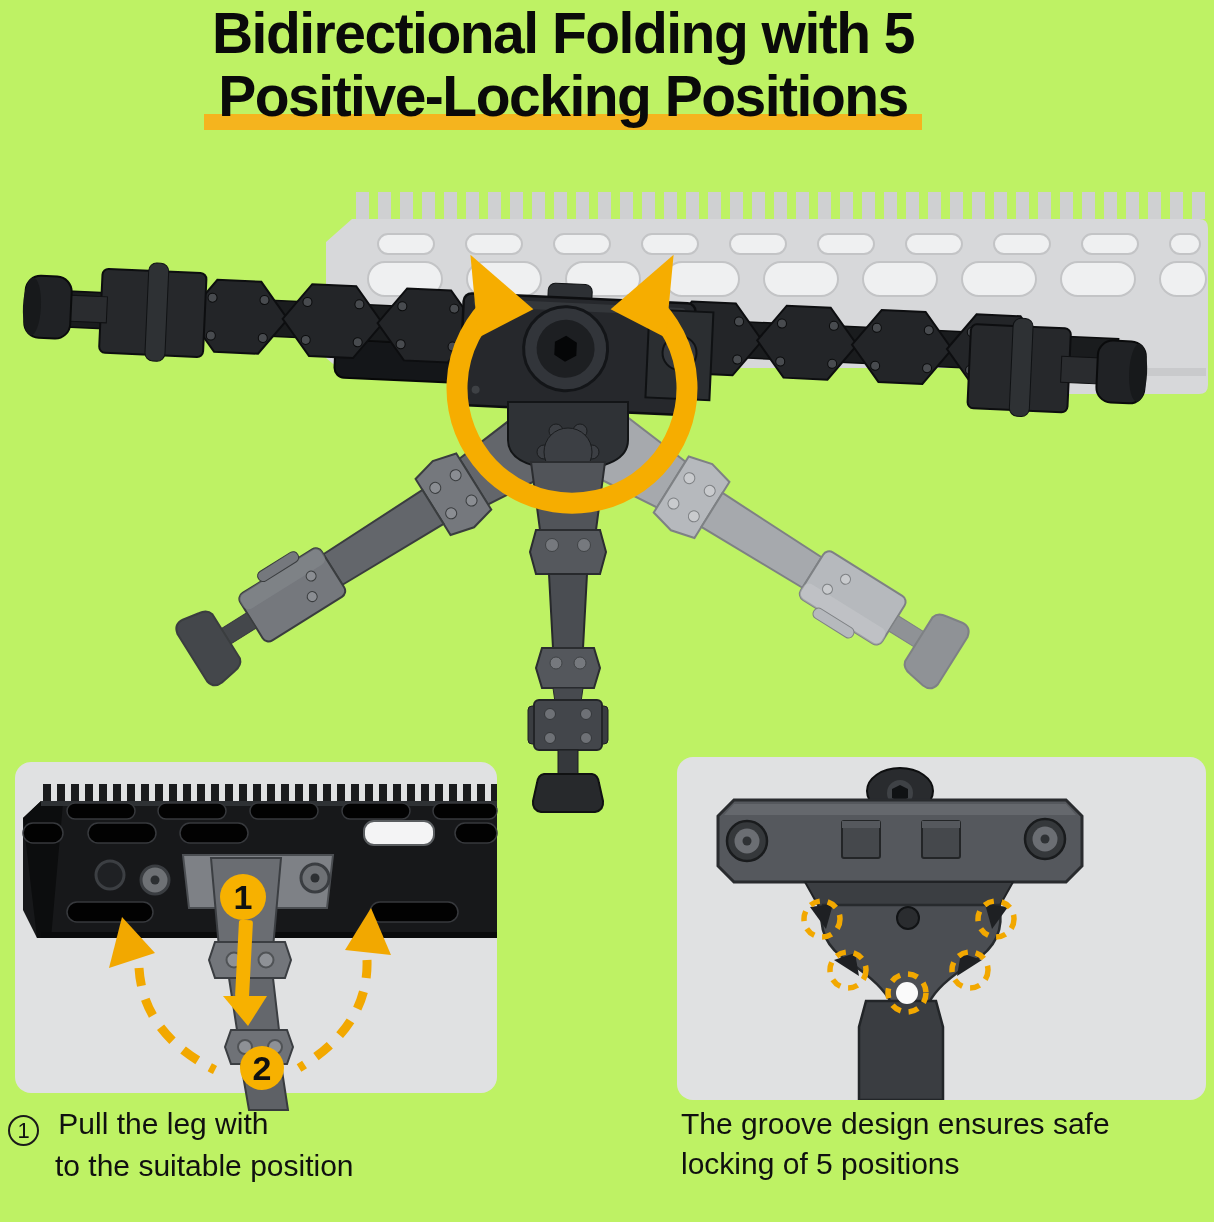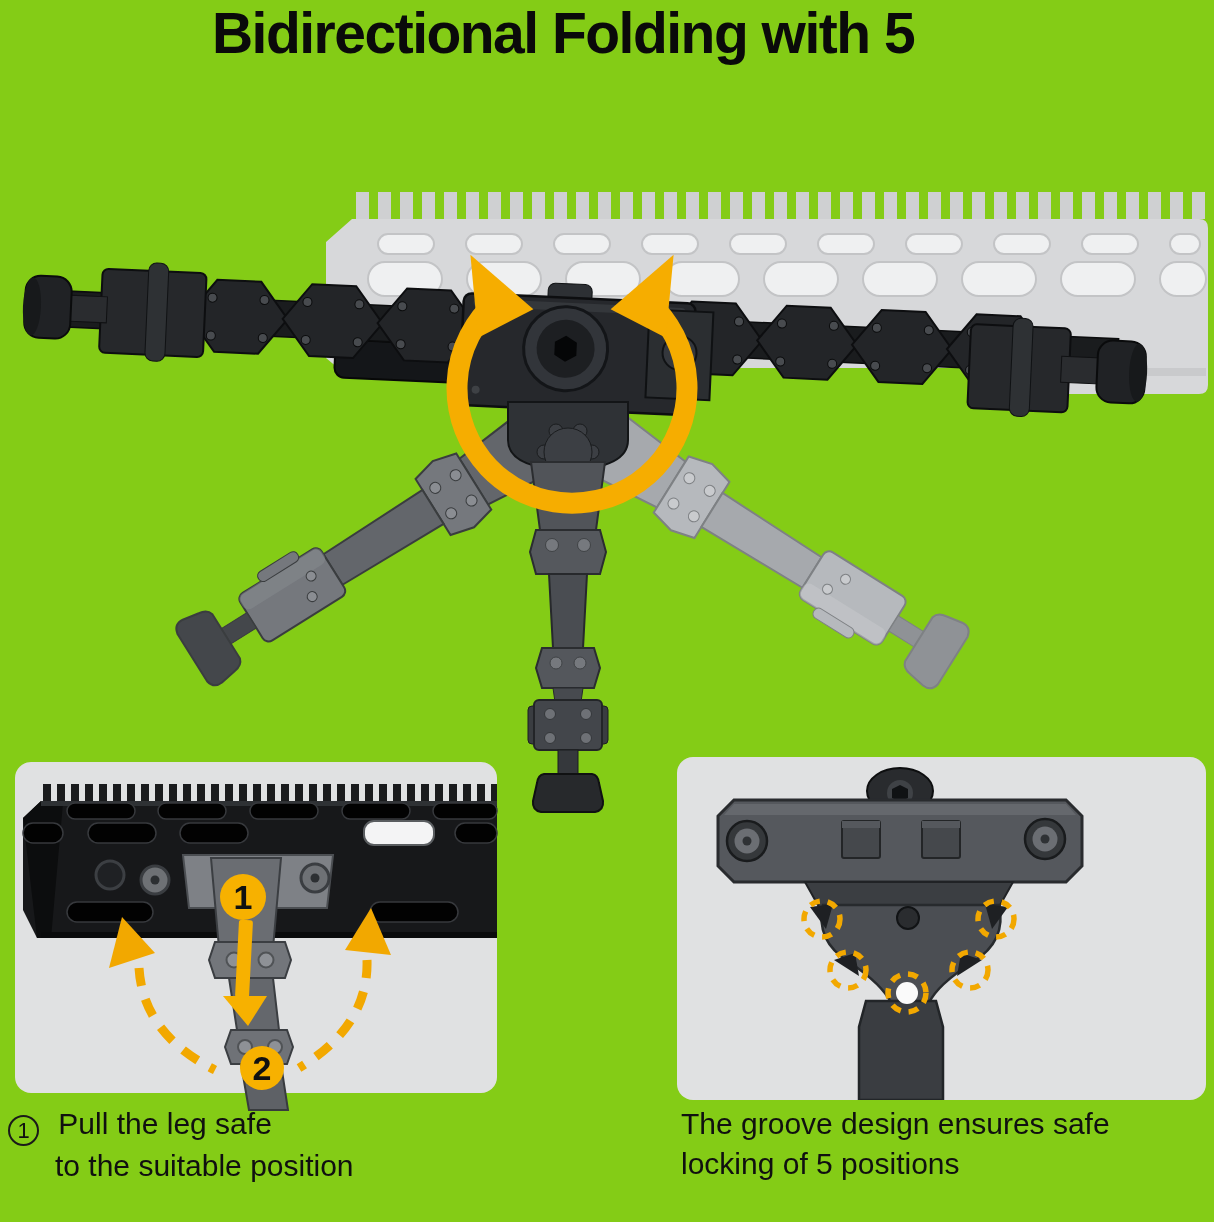--- a/index.html
+++ b/index.html
@@ -1,16 +1,16 @@
 <!DOCTYPE html>
 <html><head>
 <meta charset="utf-8">
 <style>
   html,body{margin:0;padding:0;background:#fff;}
-  .stage{position:relative;width:1214px;height:1222px;background:#84cc16;overflow:hidden;
+  .stage{position:relative;width:1214px;height:1222px;background:#bef264;overflow:hidden;
          font-family:"Liberation Sans",sans-serif;}
   
   .title{position:absolute;top:2px;left:0;width:100%;text-align:center;
          font-weight:700;color:#0a0a0a;font-size:57px;line-height:63px;letter-spacing:-1.5px;}
   .title .shift{display:inline-block;transform:translateX(-44px);}
   .title .u{display:inline-block;padding:0 14px 2px 14px;box-shadow:inset 0 -16px 0 #F5B41E;}
   
   .panel{position:absolute;background:#E0E1E2;border-radius:16px;}
   .panel svg{position:absolute;top:0;left:0;overflow:visible;}
   #left-panel{left:15px;top:762px;width:482px;height:331px;}
@@ -169,20 +169,21 @@
     <g>
       <path d="M497,301 A115,115 0 1 0 647,301" fill="none" stroke="#F6AD00" stroke-width="21"></path>
       <polygon points="2,-55 -34,20 28,24" transform="translate(497,303) rotate(-31)" fill="#F6AD00"></polygon>
       <polygon points="-2,-55 -28,24 34,20" transform="translate(647,303) rotate(31)" fill="#F6AD00"></polygon>
     </g>
   </svg>
 
   <div class="title">
     <span class="shift">
       <span>Bidirectional Folding with 5</span><br>
+      <span class="u">Positive-Locking Positions</span>
     </span>
   </div>
 
   <div id="left-panel" class="panel">
     <svg width="482" height="352" viewBox="0 0 482 352">
       <defs>
         <pattern id="teethInset" width="14" height="17" patternUnits="userSpaceOnUse" x="26" y="22">
           <rect x="2" y="0" width="8" height="17" fill="#1A1B1D"></rect>
         </pattern>
       </defs>
@@ -279,21 +280,21 @@
         <circle cx="171" cy="213" r="18"></circle>
         <circle cx="293" cy="213" r="18"></circle>
         <circle cx="230" cy="236" r="19"></circle>
       </g>
     </svg>
   </div>
 
   <div id="left-caption" class="caption">
     <div class="crow">
       <span class="cnum">1</span>
-      <span>Pull the leg safe</span>
+      <span>Pull the leg with</span>
     </div>
     <div class="crow indent">
       <span>to the suitable position</span>
     </div>
   </div>
 
   <div id="right-caption" class="caption">
     <div class="crow">The groove design ensures safe</div>
     <div class="crow">locking of 5 positions</div>
   </div>

